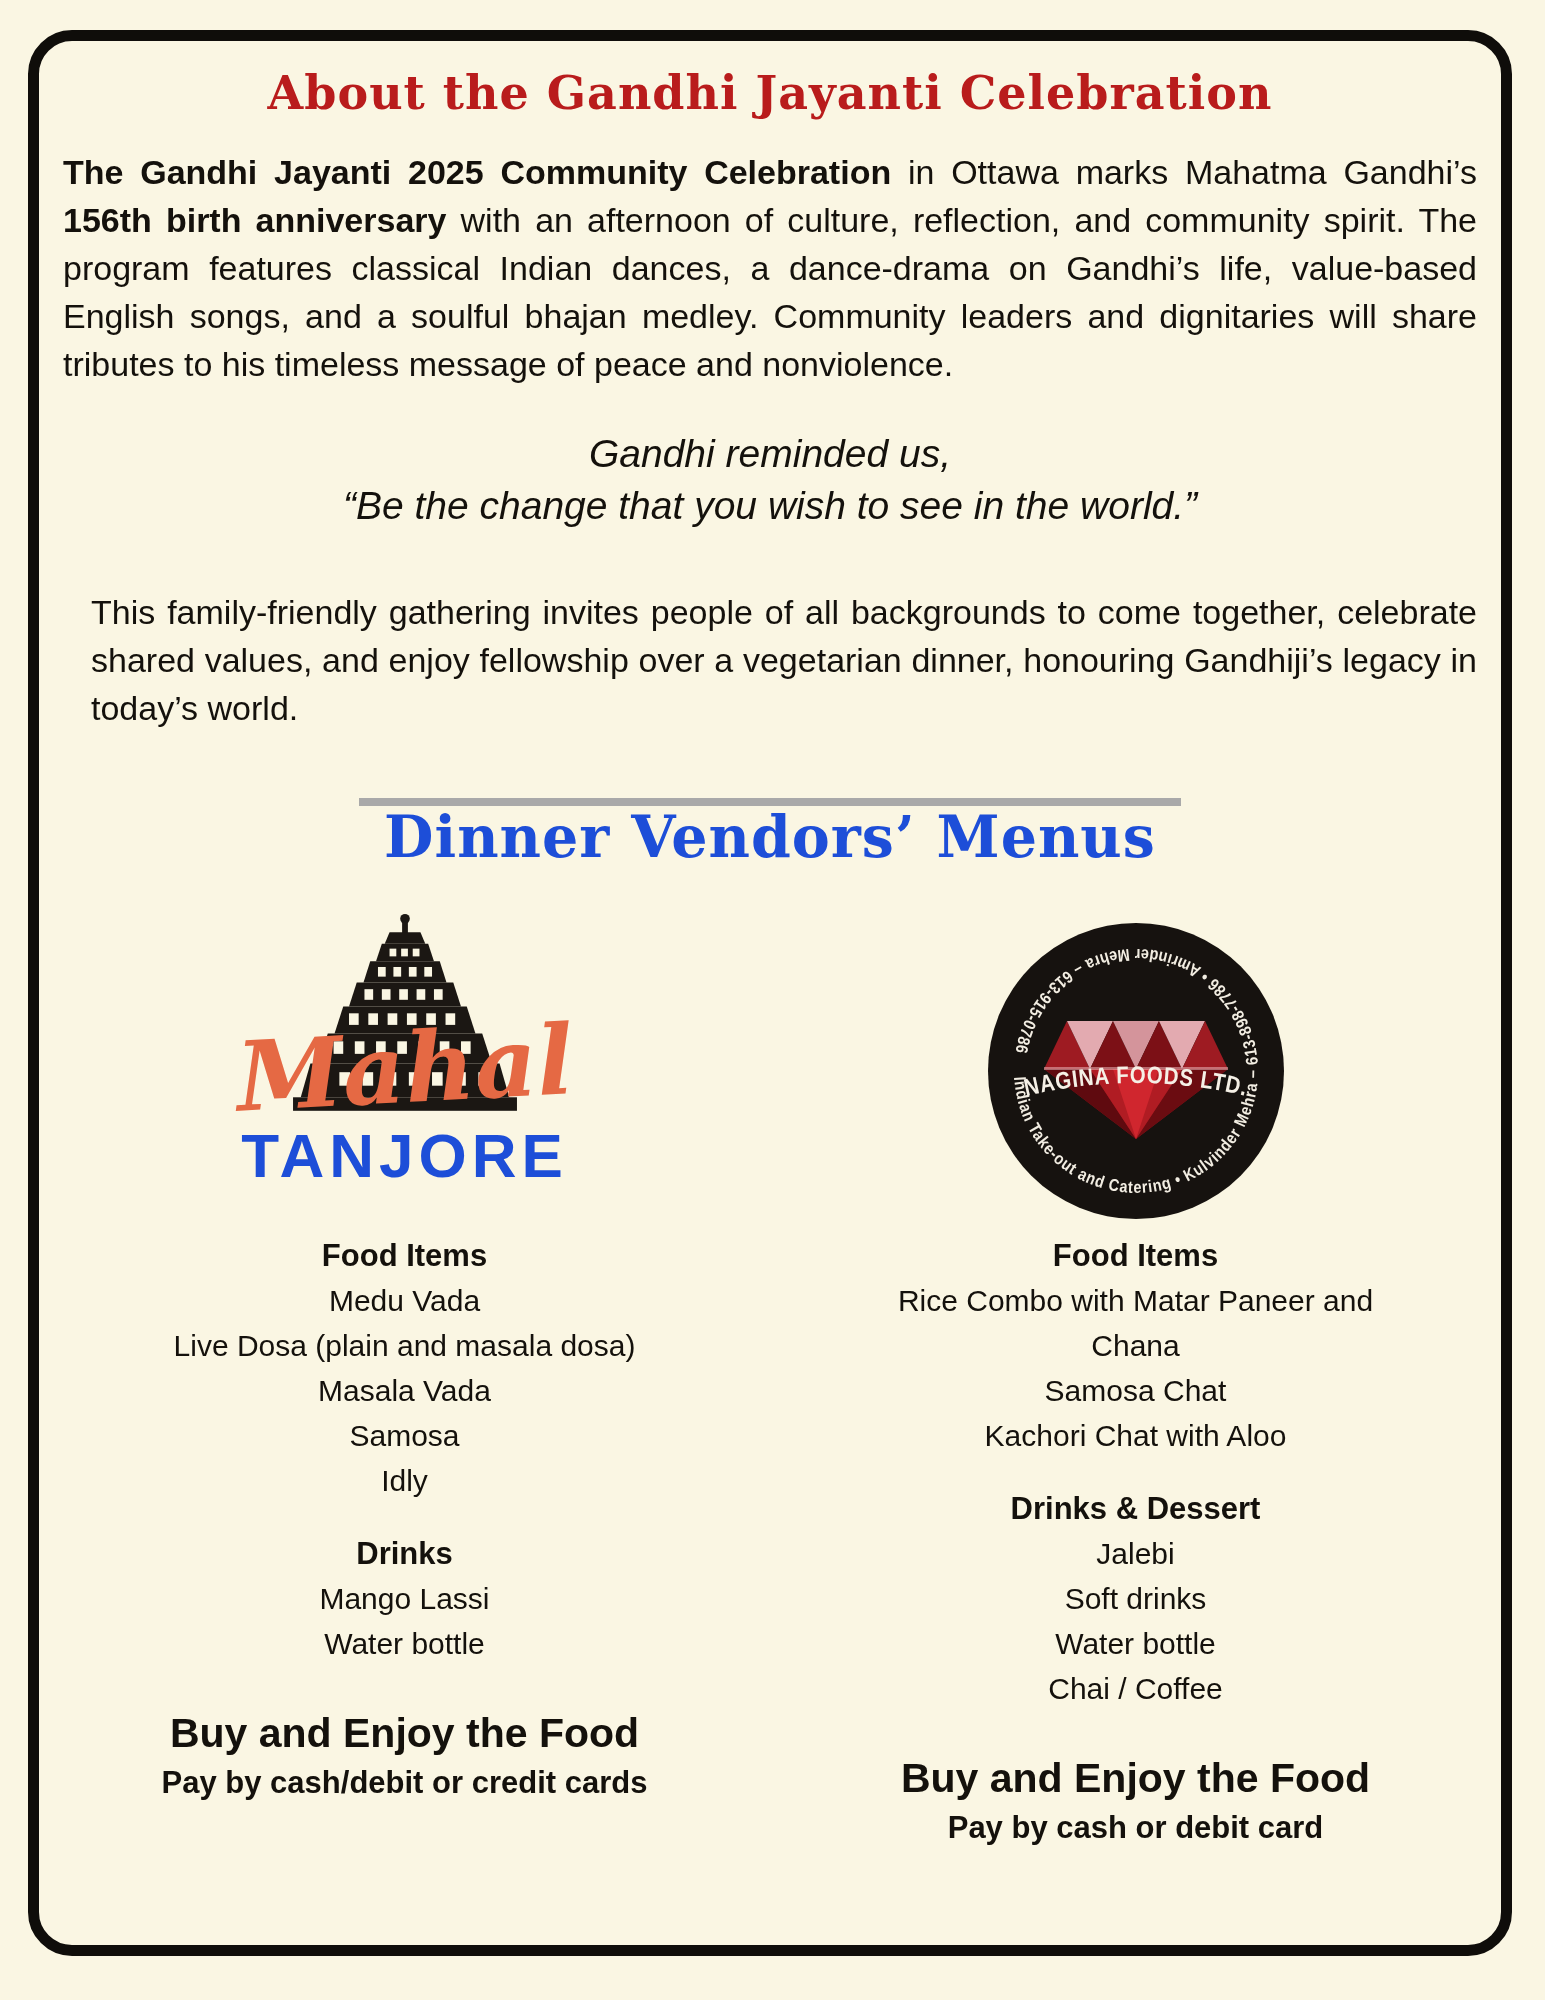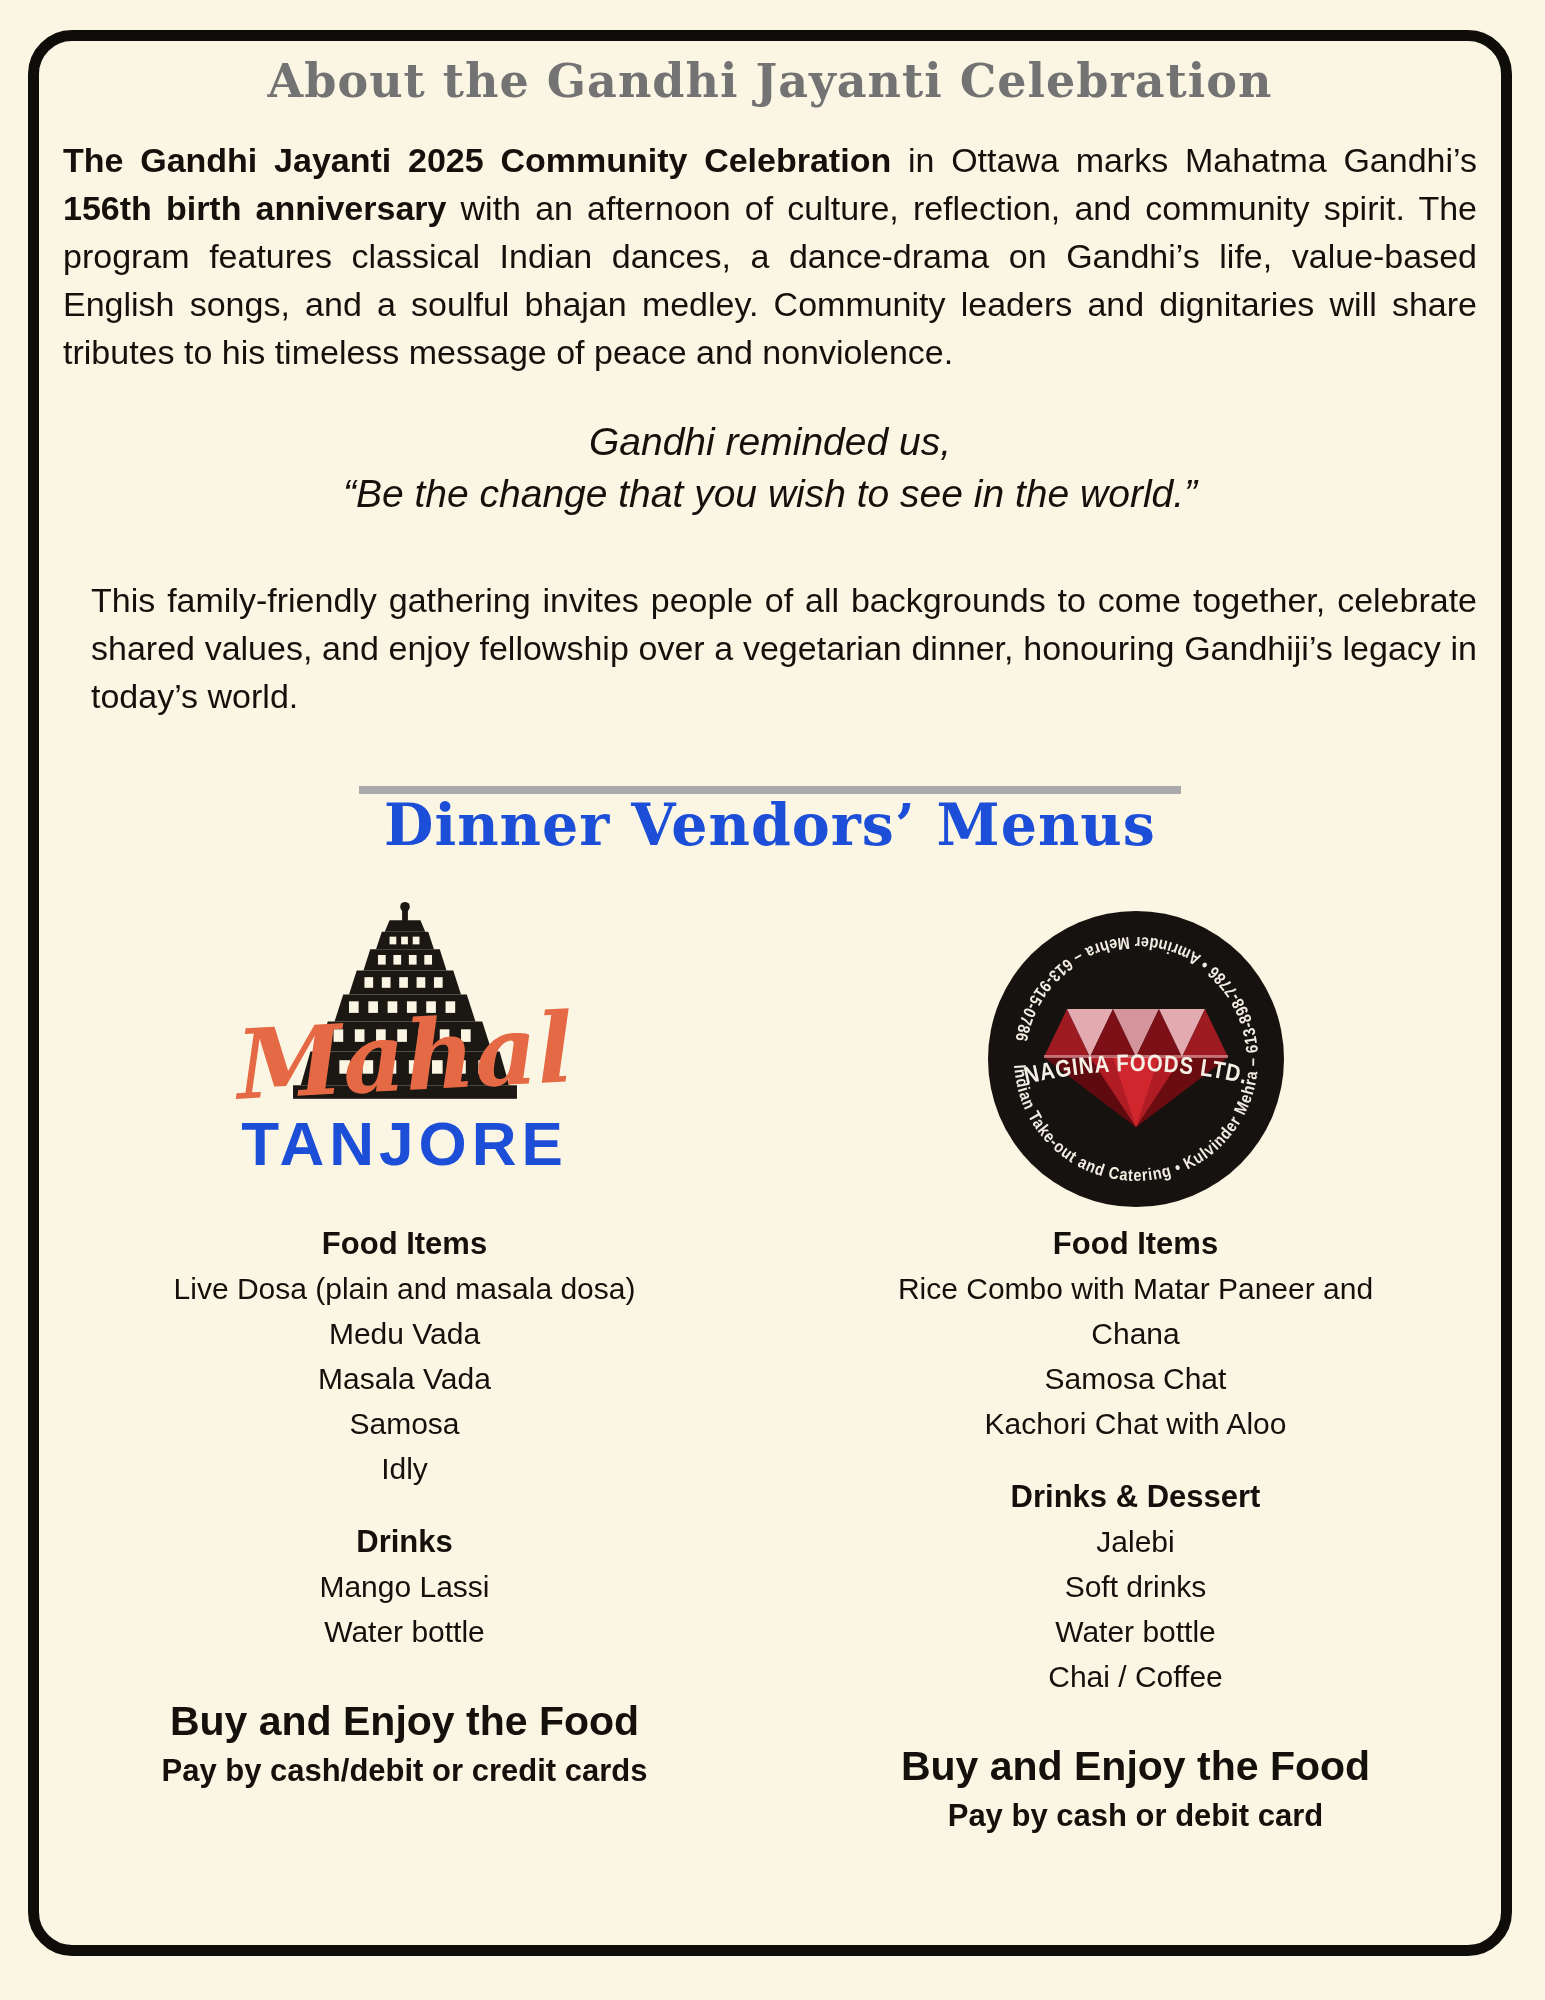--- a/index.html
+++ b/index.html
@@ -18,23 +18,23 @@
     box-sizing:border-box;
   }
   .content{
     position:absolute; left:39px; top:41px; width:1462px;
     text-align:center;
   }
   .main-title{
     font-family:"DejaVu Serif", serif;
     font-weight:bold;
     font-size:46px; line-height:1.15;
-    margin-top:14px;
+    margin-top:26px;
     letter-spacing:1px;
-    color:#737373;
+    color:#b91c1c;
   }
   .body-par{
     text-align:justify;
     text-justify:inter-word;
     font-size:34px; line-height:48px;
     padding:0 24px;
     margin-top:28px;
   }
   .body-par .b{ font-weight:bold; }
   .quote{
@@ -186,22 +186,22 @@
                 <rect x="148" y="167" width="11" height="14"></rect>
                 <rect x="172" y="167" width="11" height="14"></rect>
                 <rect x="196" y="167" width="11" height="14"></rect>
             </g>
           </svg>
           <div class="mahal-script">Mahal</div>
           <div class="tanjore-word">TANJORE</div>
         </div>
 
         <div class="menu-head first">Food Items</div>
+        <div class="menu-item">Medu Vada</div>
         <div class="menu-item">Live Dosa (plain and masala dosa)</div>
-        <div class="menu-item">Medu Vada</div>
         <div class="menu-item">Masala Vada</div>
         <div class="menu-item">Samosa</div>
         <div class="menu-item">Idly</div>
 
         <div class="menu-head">Drinks</div>
         <div class="menu-item">Mango Lassi</div>
         <div class="menu-item">Water bottle</div>
 
         <div class="footer-title">Buy and Enjoy the Food</div>
         <div class="footer-note">Pay by cash/debit or credit cards</div>

